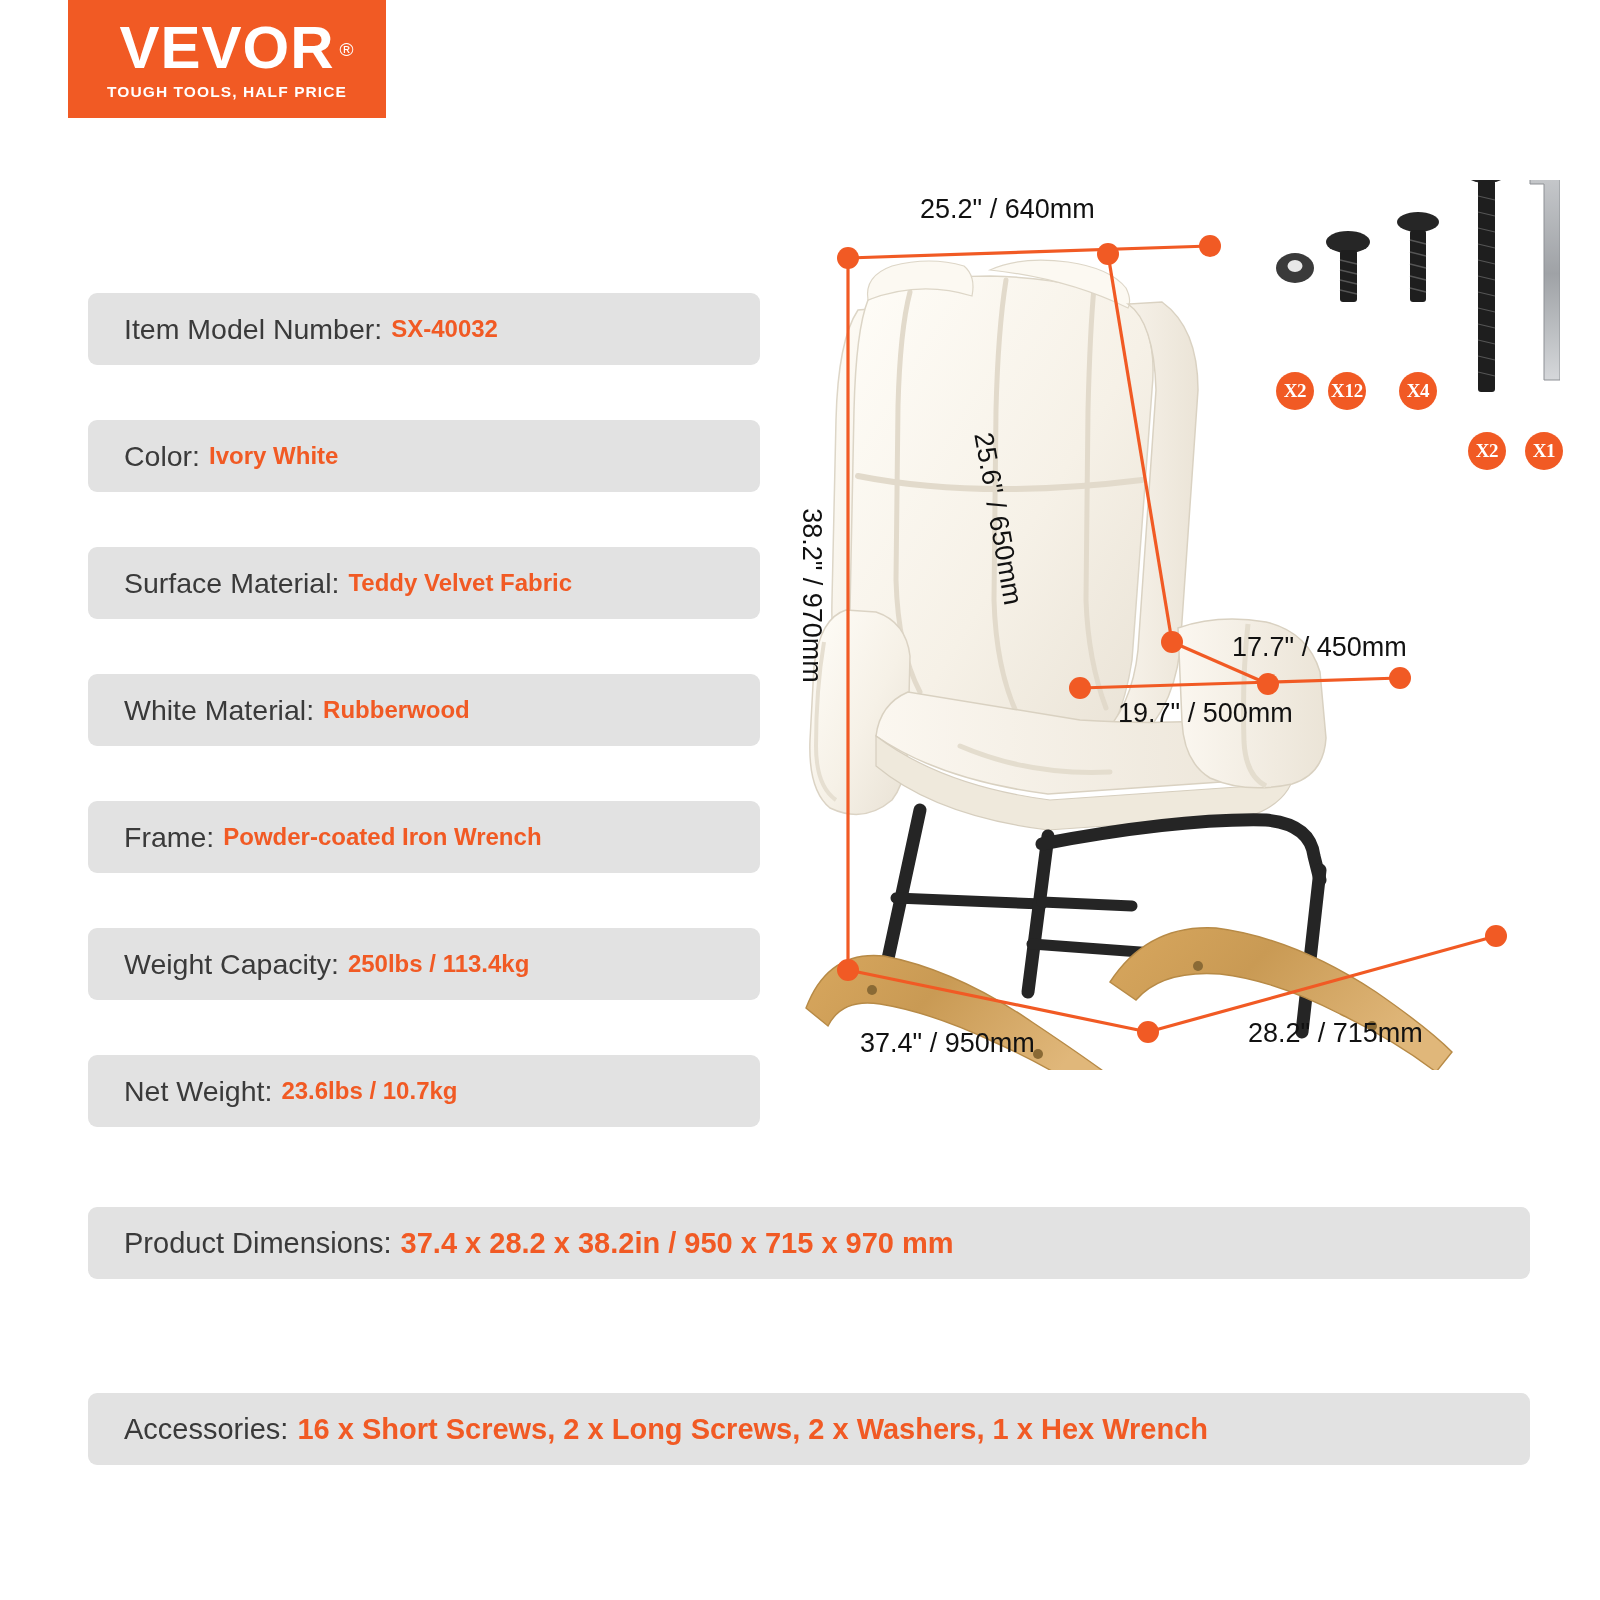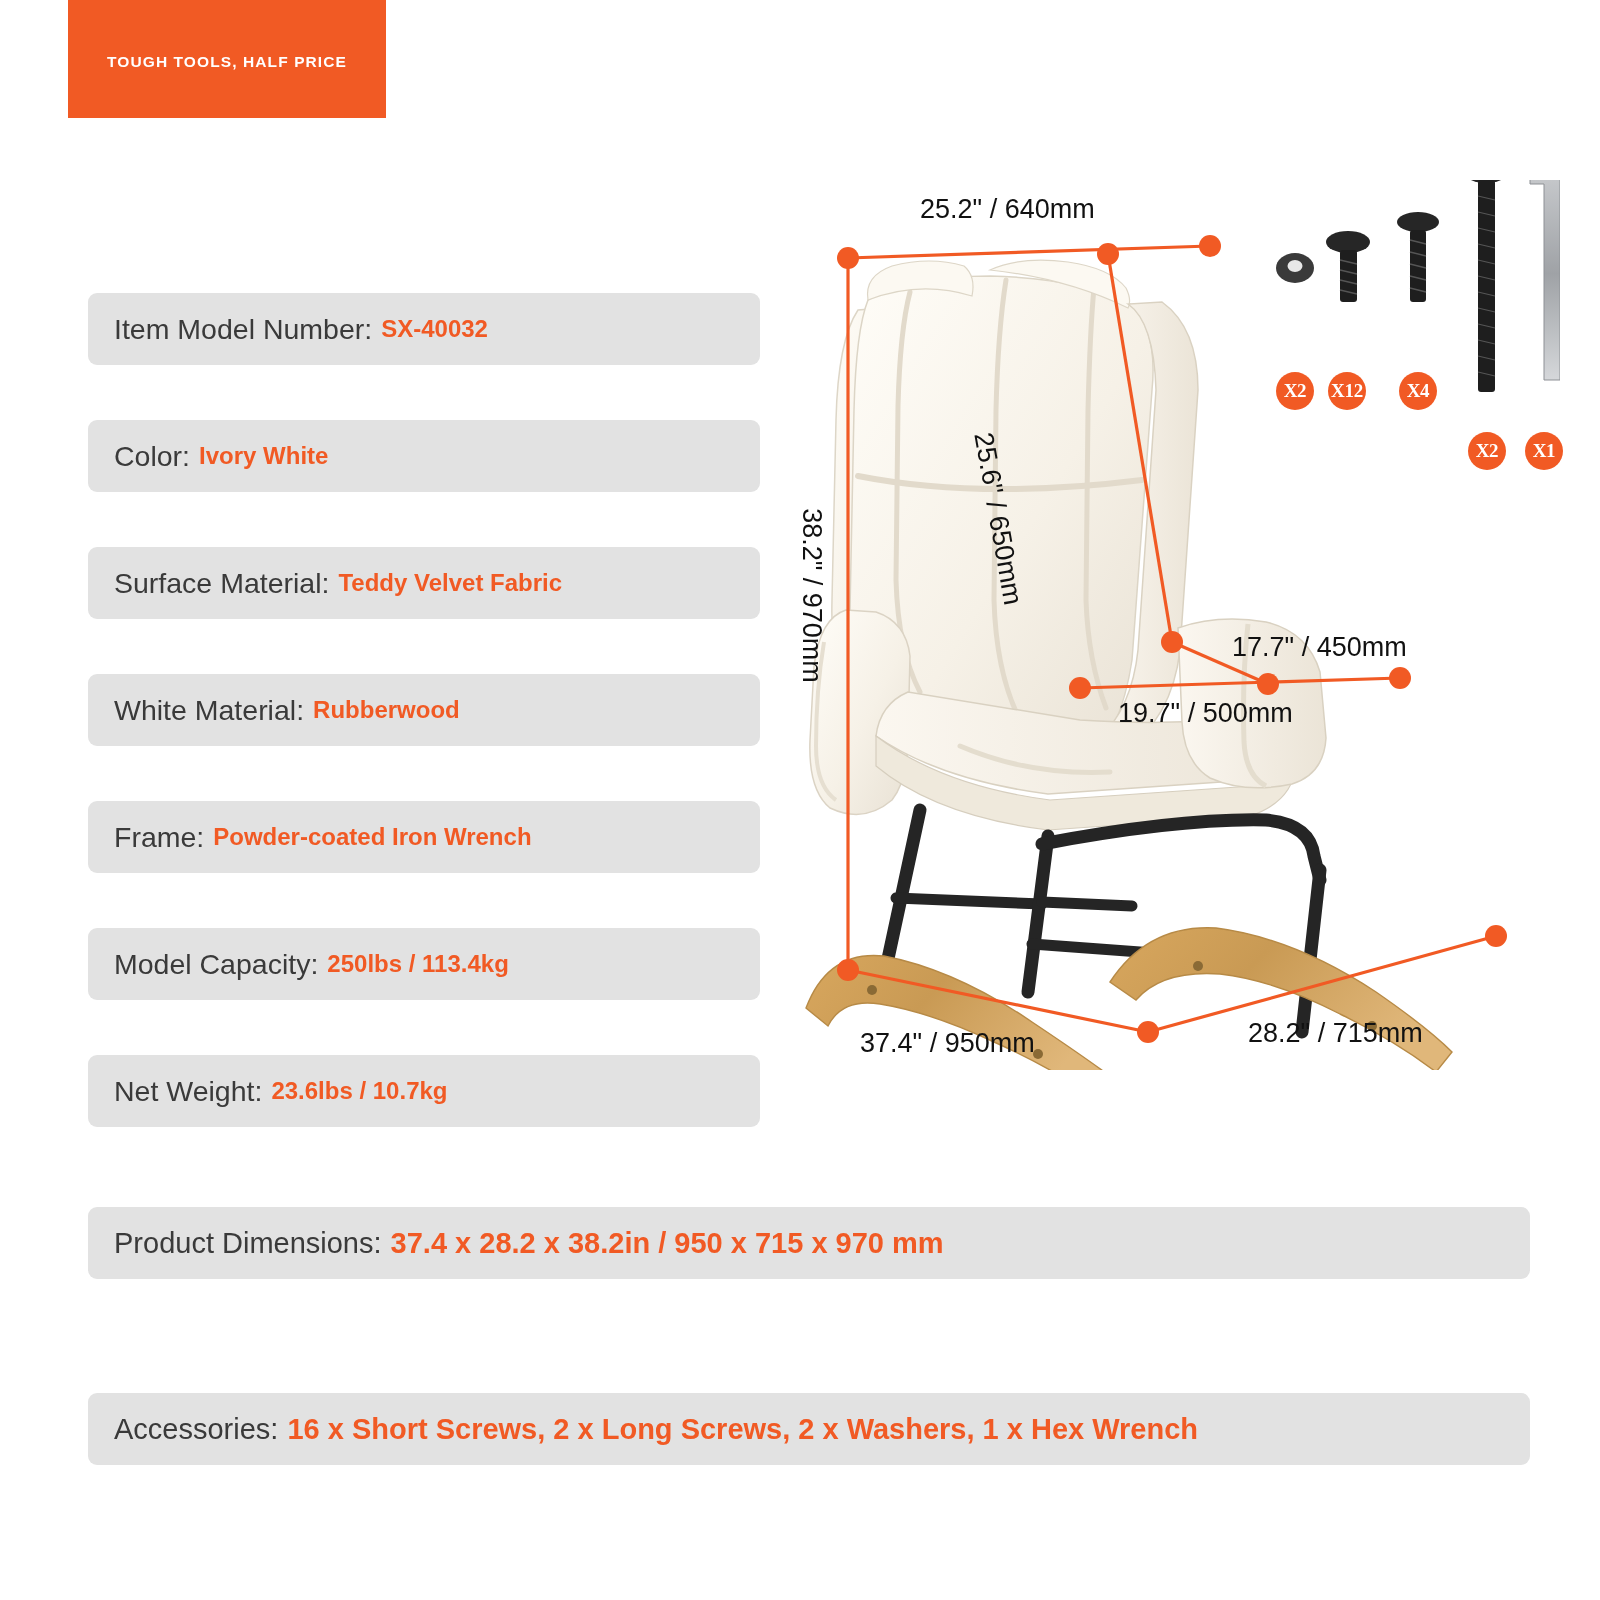--- a/index.html
+++ b/index.html
@@ -28,21 +28,21 @@
     color:#fff;font-size:15.5px;font-weight:bold;letter-spacing:1.1px;
     margin-top:5px;
   }
   
   .spec{
     position:absolute;
     background:#E2E2E2;
     border-radius:9px;
     display:flex;align-items:center;
     box-sizing:border-box;
-    padding-left:26px;
+    padding-left:36px;
     height:72px;
   }
   .spec.left{left:88px;width:672px;}
   .spec.full{left:88px;width:1442px;}
   .spec .lbl{
     color:#3A3A3A;font-size:28.5px;white-space:nowrap;
   }
   .spec .val{
     color:#F15A24;font-size:24px;font-weight:bold;white-space:nowrap;
     margin-left:9px;
@@ -63,20 +63,23 @@
     display:flex;align-items:center;justify-content:center;
     letter-spacing:-0.3px;
     font-family:Liberation Serif, serif;
   }
   svg{display:block;}
 </style>
 </head>
 <body>
 
 <div class="logo">
+  <div class="logo-word">
+    <span>VEVOR</span><span class="logo-reg">®</span>
+  </div>
   <div class="logo-tag">TOUGH TOOLS, HALF PRICE</div>
 </div>
 
 <div class="spec left" style="top:293px">
   <span class="lbl">Item Model Number:</span>
   <span class="val">SX-40032</span>
 </div>
 <div class="spec left" style="top:420px">
   <span class="lbl">Color:</span>
   <span class="val">Ivory White</span>
@@ -87,21 +90,21 @@
 </div>
 <div class="spec left" style="top:674px">
   <span class="lbl">White Material:</span>
   <span class="val">Rubberwood</span>
 </div>
 <div class="spec left" style="top:801px">
   <span class="lbl">Frame:</span>
   <span class="val">Powder-coated Iron Wrench</span>
 </div>
 <div class="spec left" style="top:928px">
-  <span class="lbl">Model Capacity:</span>
+  <span class="lbl">Weight Capacity:</span>
   <span class="val">250lbs / 113.4kg</span>
 </div>
 <div class="spec left" style="top:1055px">
   <span class="lbl">Net Weight:</span>
   <span class="val">23.6lbs / 10.7kg</span>
 </div>
 
 <div class="spec full" style="top:1207px">
   <span class="lbl">Product Dimensions:</span>
   <span class="val">37.4 x 28.2 x 38.2in / 950 x 715 x 970 mm</span>

